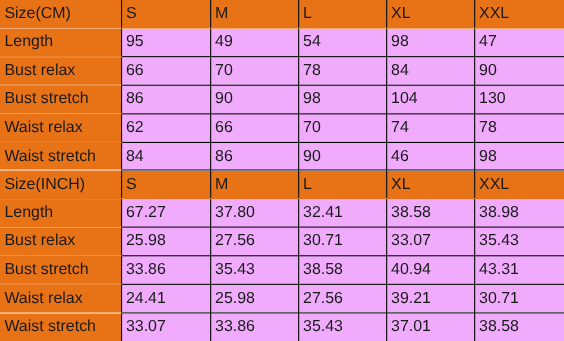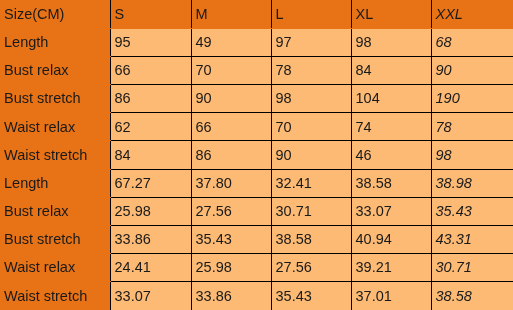--- a/index.html
+++ b/index.html
@@ -43,27 +43,27 @@
     overflow: hidden;
     font-weight: 400;
   }
   
   #size-chart td.hdr,
   #size-chart td.lbl {
     background: #E87317;
     color: #1a1a1a;
   }
   #size-chart td.val {
-    background: #fdba74;
+    background: #f0abfc;
   }
   
   #size-chart tr:first-child td { border-top: none; }
   #size-chart tr:last-child td { border-bottom: none; }
   #size-chart td:first-child { border-left: none; }
-  #size-chart td:last-child { border-right: none; font-style: italic; }
+  #size-chart td:last-child { border-right: none; }
   
   #size-chart td.lbl, #size-chart td.hdr.lbl-hdr {
     border-left: none;
   }
   
   #size-chart td.lbl, #size-chart td.hdr {
     border-top-color: #E87317;
     border-bottom-color: #E87317;
   }
   
@@ -91,61 +91,69 @@
       <td class="hdr">M</td>
       <td class="hdr">L</td>
       <td class="hdr">XL</td>
       <td class="hdr">XXL</td>
     </tr>
 
     <tr>
       <td class="lbl">Length</td>
       <td class="val">95</td>
       <td class="val">49</td>
-      <td class="val">97</td>
+      <td class="val">54</td>
       <td class="val">98</td>
-      <td class="val">68</td>
+      <td class="val">47</td>
     </tr>
 
     <tr>
       <td class="lbl">Bust relax</td>
       <td class="val">66</td>
       <td class="val">70</td>
       <td class="val">78</td>
       <td class="val">84</td>
       <td class="val">90</td>
     </tr>
 
     <tr>
       <td class="lbl">Bust stretch</td>
       <td class="val">86</td>
       <td class="val">90</td>
       <td class="val">98</td>
       <td class="val">104</td>
-      <td class="val">190</td>
+      <td class="val">130</td>
     </tr>
 
     <tr>
       <td class="lbl">Waist relax</td>
       <td class="val">62</td>
       <td class="val">66</td>
       <td class="val">70</td>
       <td class="val">74</td>
       <td class="val">78</td>
     </tr>
 
     <tr>
       <td class="lbl">Waist stretch</td>
       <td class="val">84</td>
       <td class="val">86</td>
       <td class="val">90</td>
       <td class="val">46</td>
       <td class="val">98</td>
     </tr>
 
+    <tr class="section-start">
+      <td class="hdr lbl-hdr">Size(INCH)</td>
+      <td class="hdr">S</td>
+      <td class="hdr">M</td>
+      <td class="hdr">L</td>
+      <td class="hdr">XL</td>
+      <td class="hdr">XXL</td>
+    </tr>
 
     <tr>
       <td class="lbl">Length</td>
       <td class="val">67.27</td>
       <td class="val">37.80</td>
       <td class="val">32.41</td>
       <td class="val">38.58</td>
       <td class="val">38.98</td>
     </tr>
 

